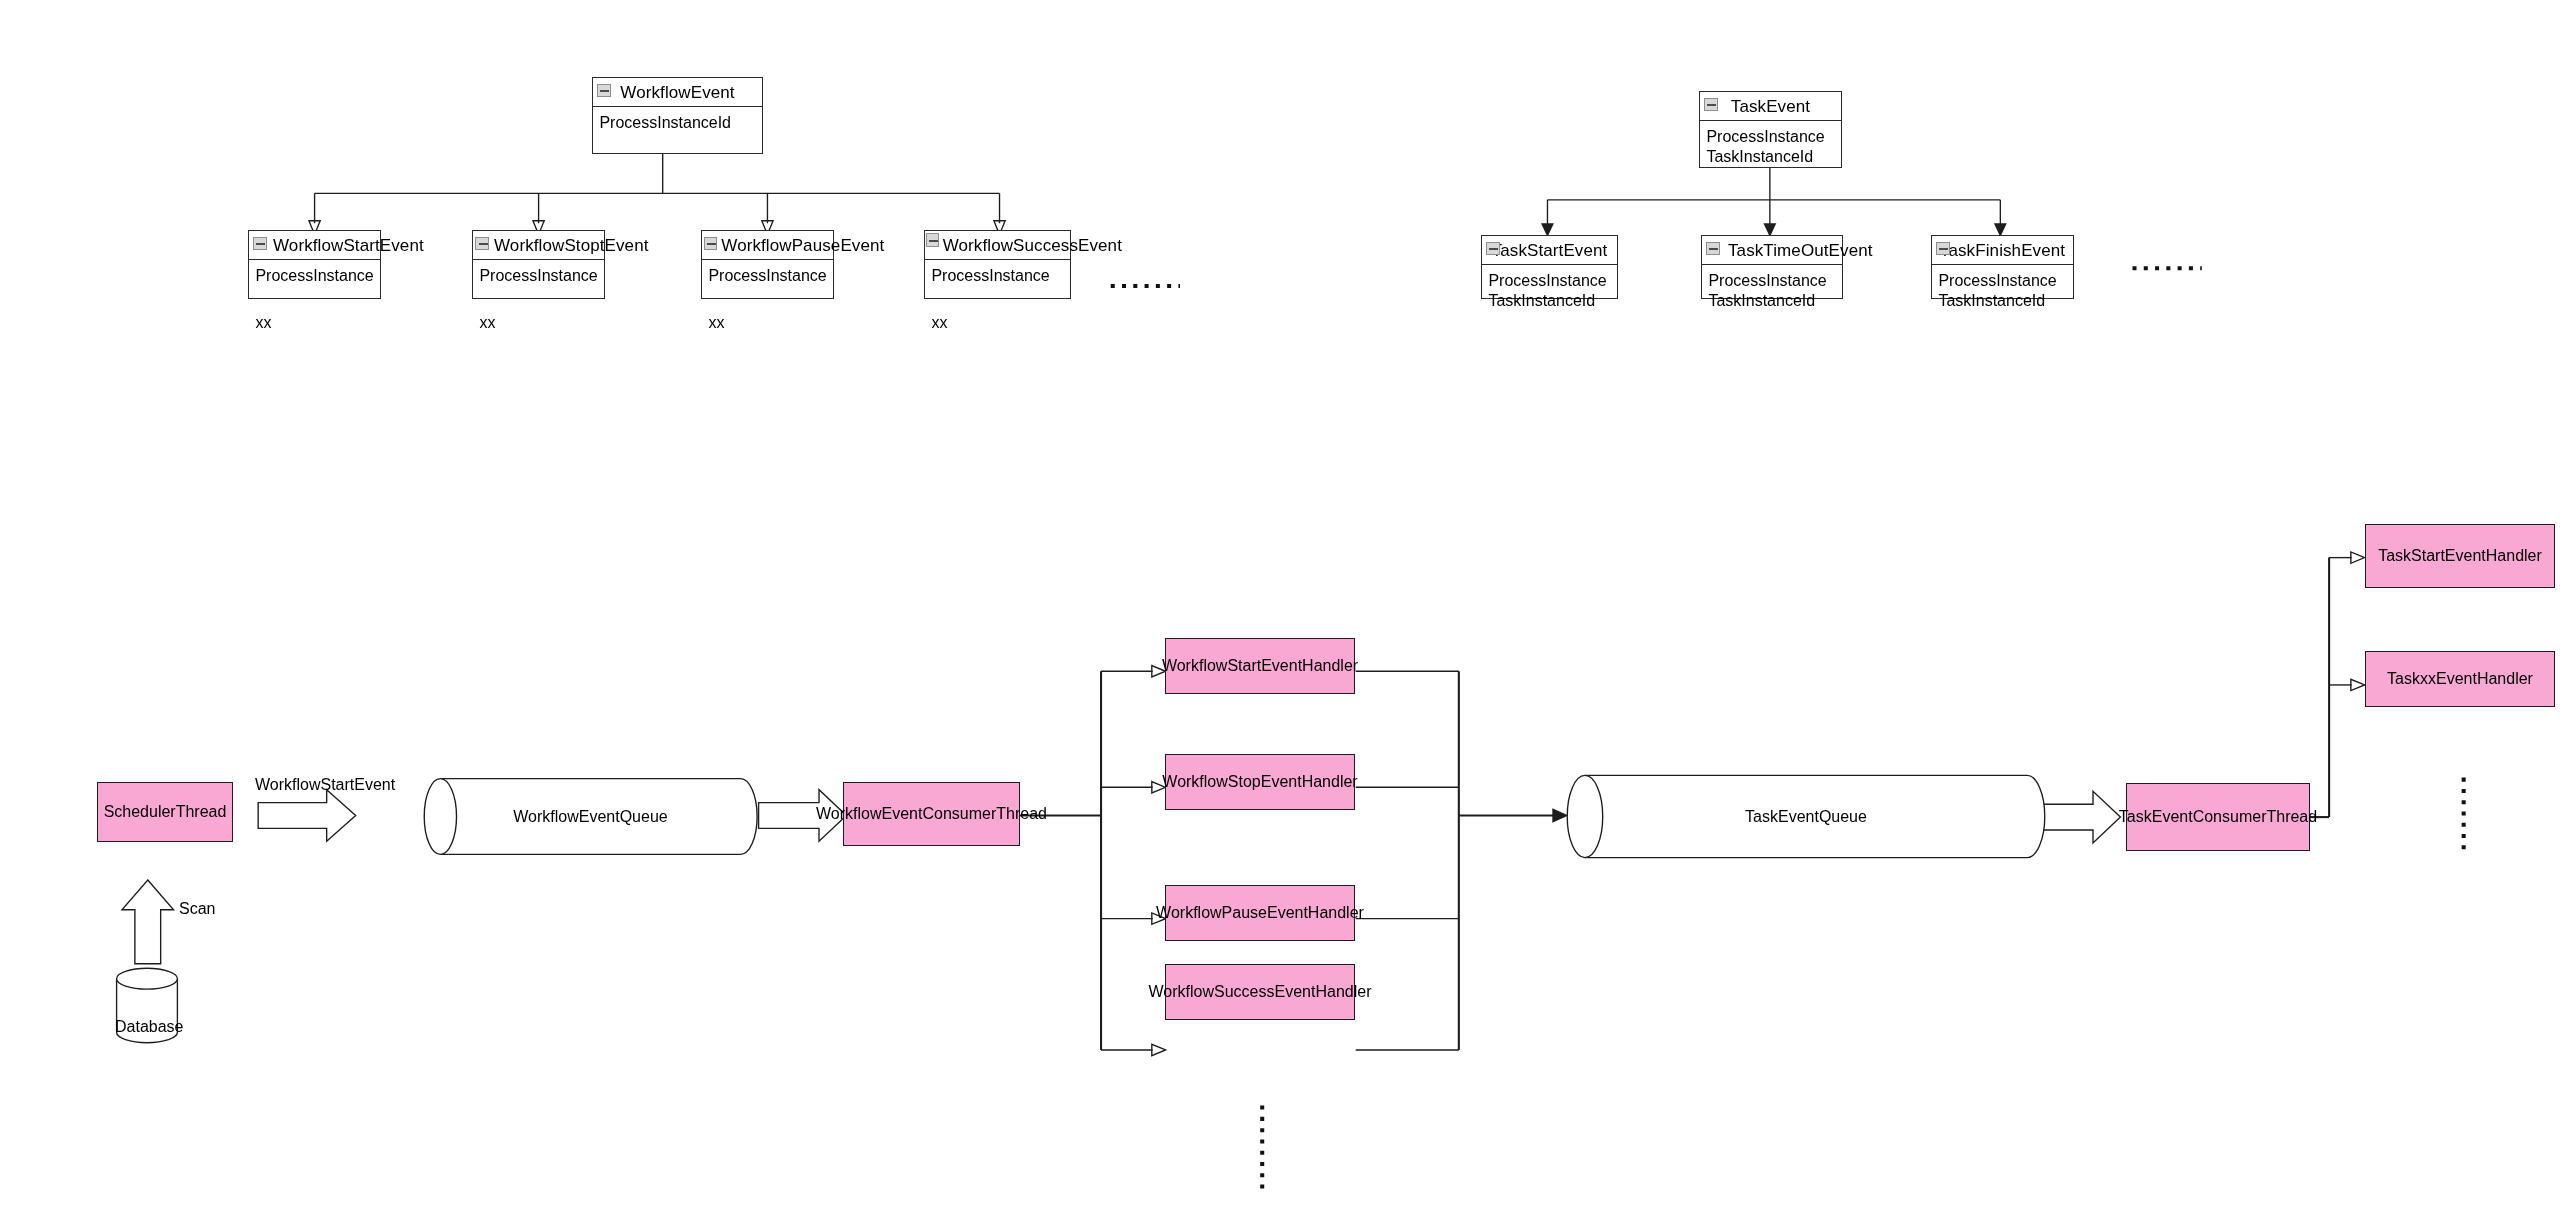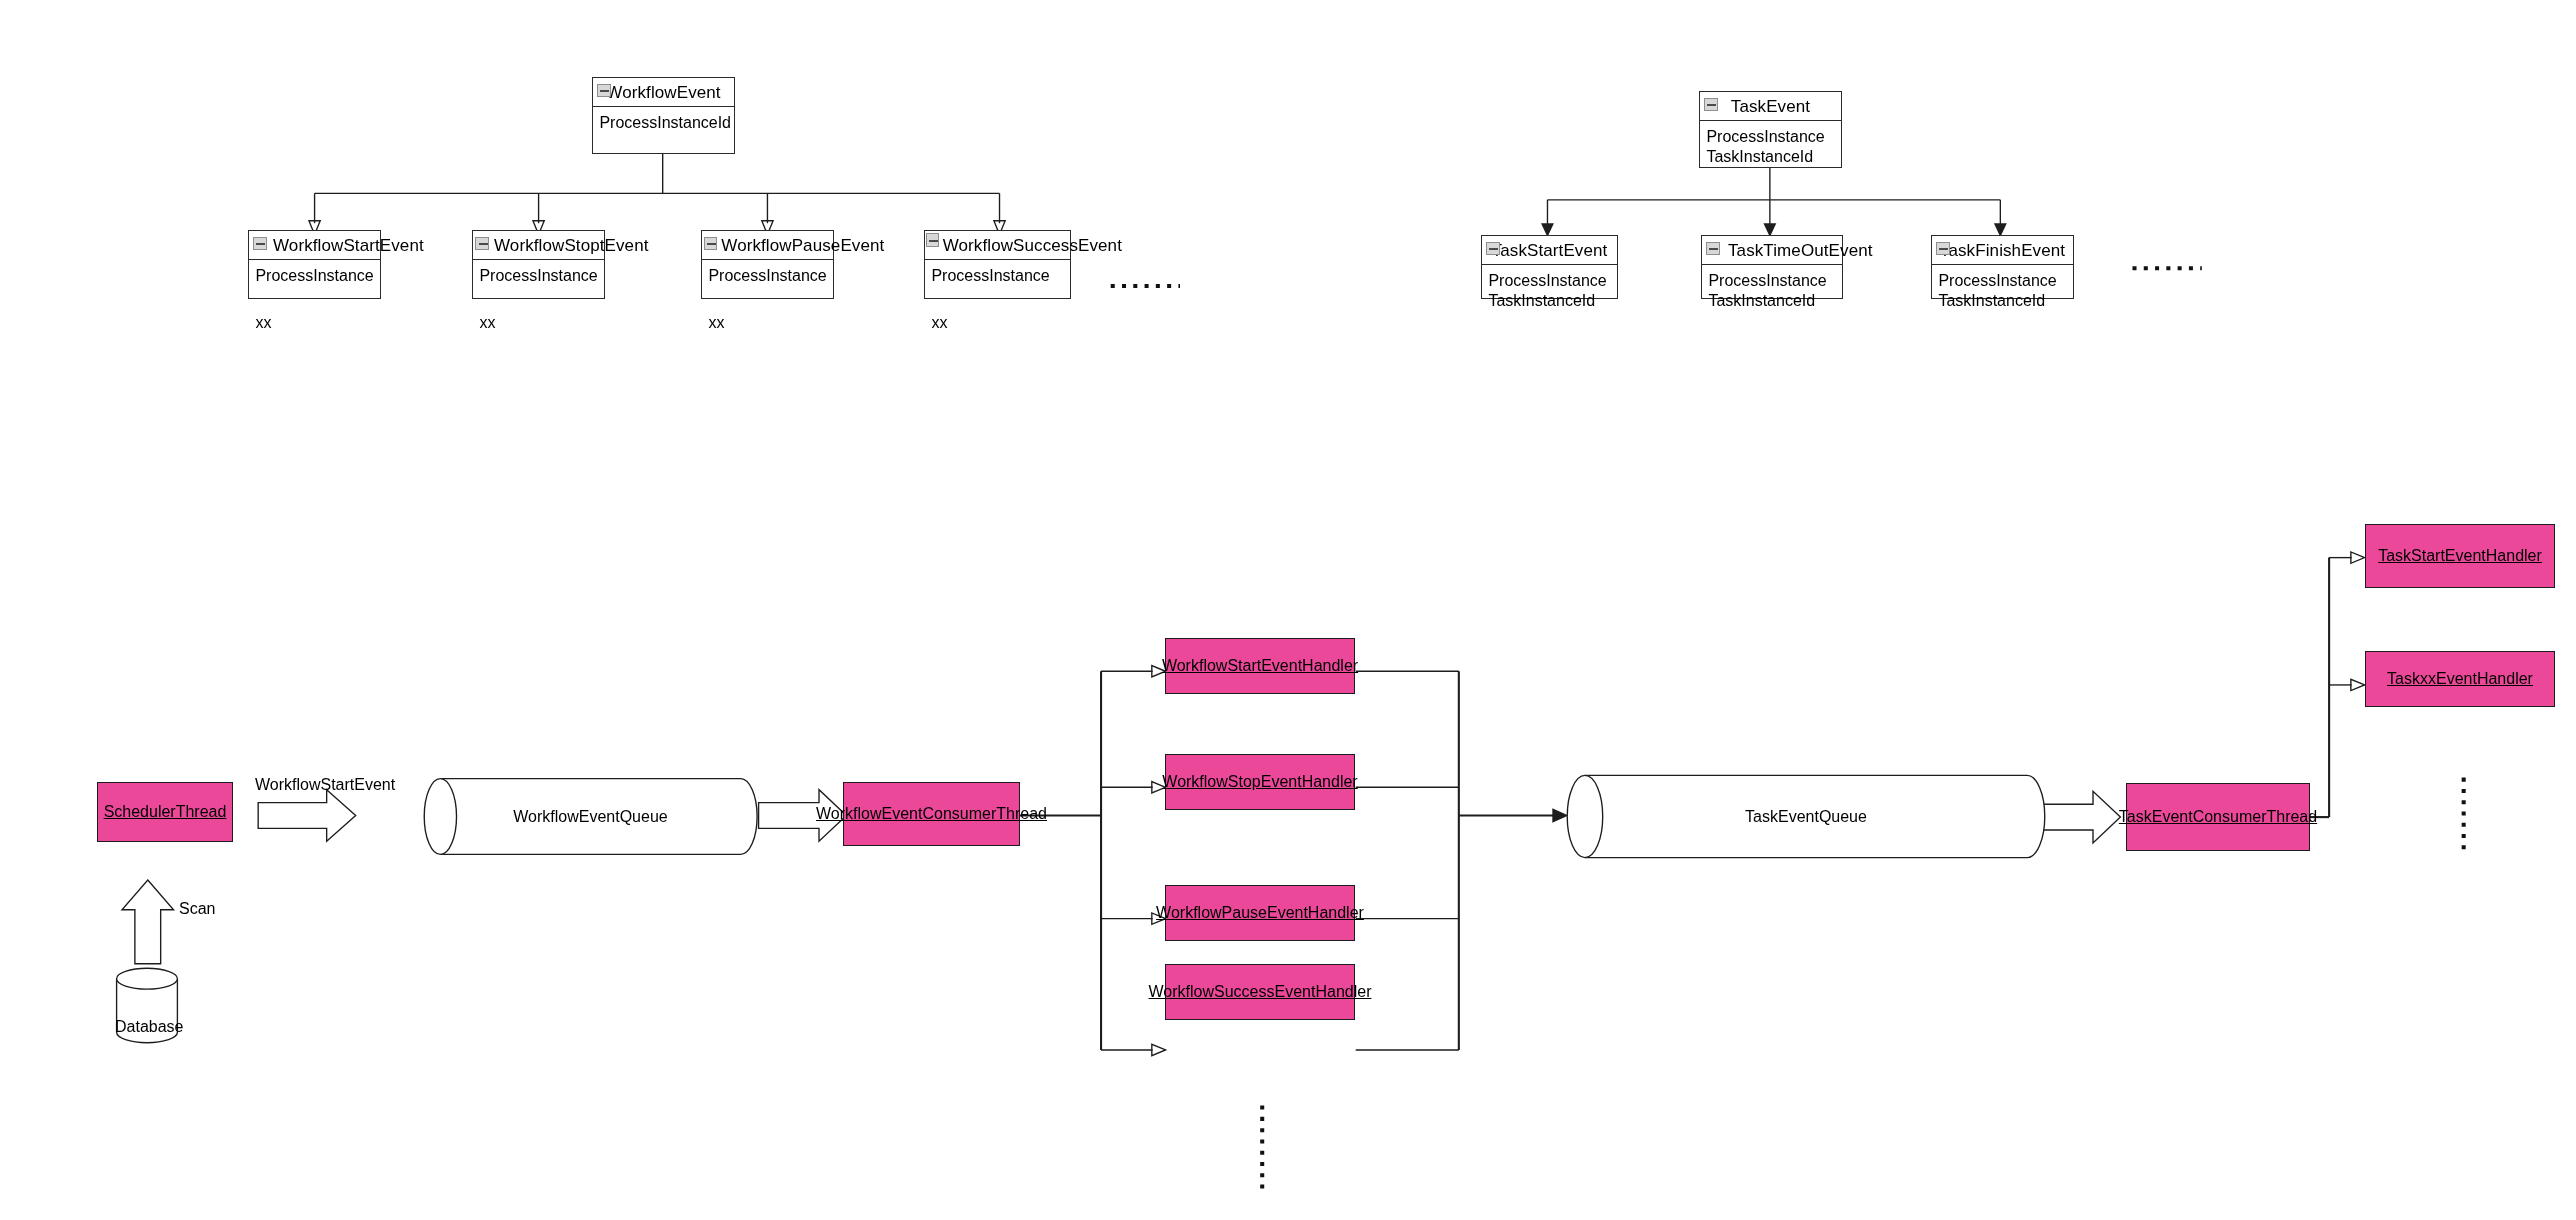--- a/index.html
+++ b/index.html
@@ -11,21 +11,21 @@
   .uml .hdr{position:relative;height:28px;border-bottom:1.3px solid #2b2b2b;display:flex;align-items:center;justify-content:center;}
   .uml .hdr .nm{font-size:17px;line-height:1;letter-spacing:0.1px;}
   .uml .hdr.lefty{justify-content:flex-start;padding-left:24px;}
   .uml .minus{position:absolute;left:4px;top:5.6px;width:13.7px;height:13.7px;background:#d8d8d8;border:0.8px solid #8e8e8e;box-sizing:border-box;}
   .uml .minus:after{content:"";position:absolute;left:2.4px;top:5.6px;width:8.9px;height:1.6px;background:#4a4a4a;}
   .uml .body{padding:6.4px 6.4px 3.2px 6.4px;}
   .uml .body .attr{font-size:16px;line-height:1.22;white-space:nowrap;}
   .uml .body .attr.gap{margin-top:27px;}
 
   
-  .pbox{position:absolute;box-sizing:border-box;border:1.4px solid #1d1d1d;background:#ec4899;display:flex;align-items:center;justify-content:center;text-align:right;text-decoration:underline;}
+  .pbox{position:absolute;box-sizing:border-box;border:1.4px solid #1d1d1d;background:#f9a8d4;display:flex;align-items:center;justify-content:center;text-align:right;}
   .pbox span{font-size:16px;line-height:1.2;}
 
   
   .hcyl{position:absolute;}
   .hcyl .lbl{position:absolute;left:0;top:0;width:100%;height:100%;display:flex;align-items:center;justify-content:center;font-size:16px;}
 
   
   .dbcyl{position:absolute;}
   .dbcyl .lbl{position:absolute;left:0;bottom:8px;width:100%;text-align:center;font-size:16px;}
 
@@ -104,21 +104,21 @@
     <line class="thick" x1="2865" y1="1014" x2="2890" y2="1014"></line>
     <line class="thick" x1="2890" y1="692" x2="2890" y2="1014"></line>
     <line x1="2890" y1="692" x2="2918" y2="692"></line>
     <polygon class="openhead" points="2934,692 2917,685 2917,699"></polygon>
     <line x1="2890" y1="850" x2="2918" y2="850"></line>
     <polygon class="openhead" points="2934,850 2917,843 2917,857"></polygon>
 
     <line class="dots" x1="3057" y1="965" x2="3057" y2="1062"></line>
   </svg>
 
-  <div class="uml" style="left:592px;top:77px;width:143px;height:77px;">
+  <div class="uml" style="left:592px;top:77px;width:171px;height:77px;">
     <div class="hdr">
       <span class="minus"></span>
       <span class="nm">WorkflowEvent</span>
     </div>
     <div class="body">
       <div class="attr">ProcessInstanceId</div>
     </div>
   </div>
 
   <div class="uml" style="left:248px;top:230px;width:133px;height:69px;">

